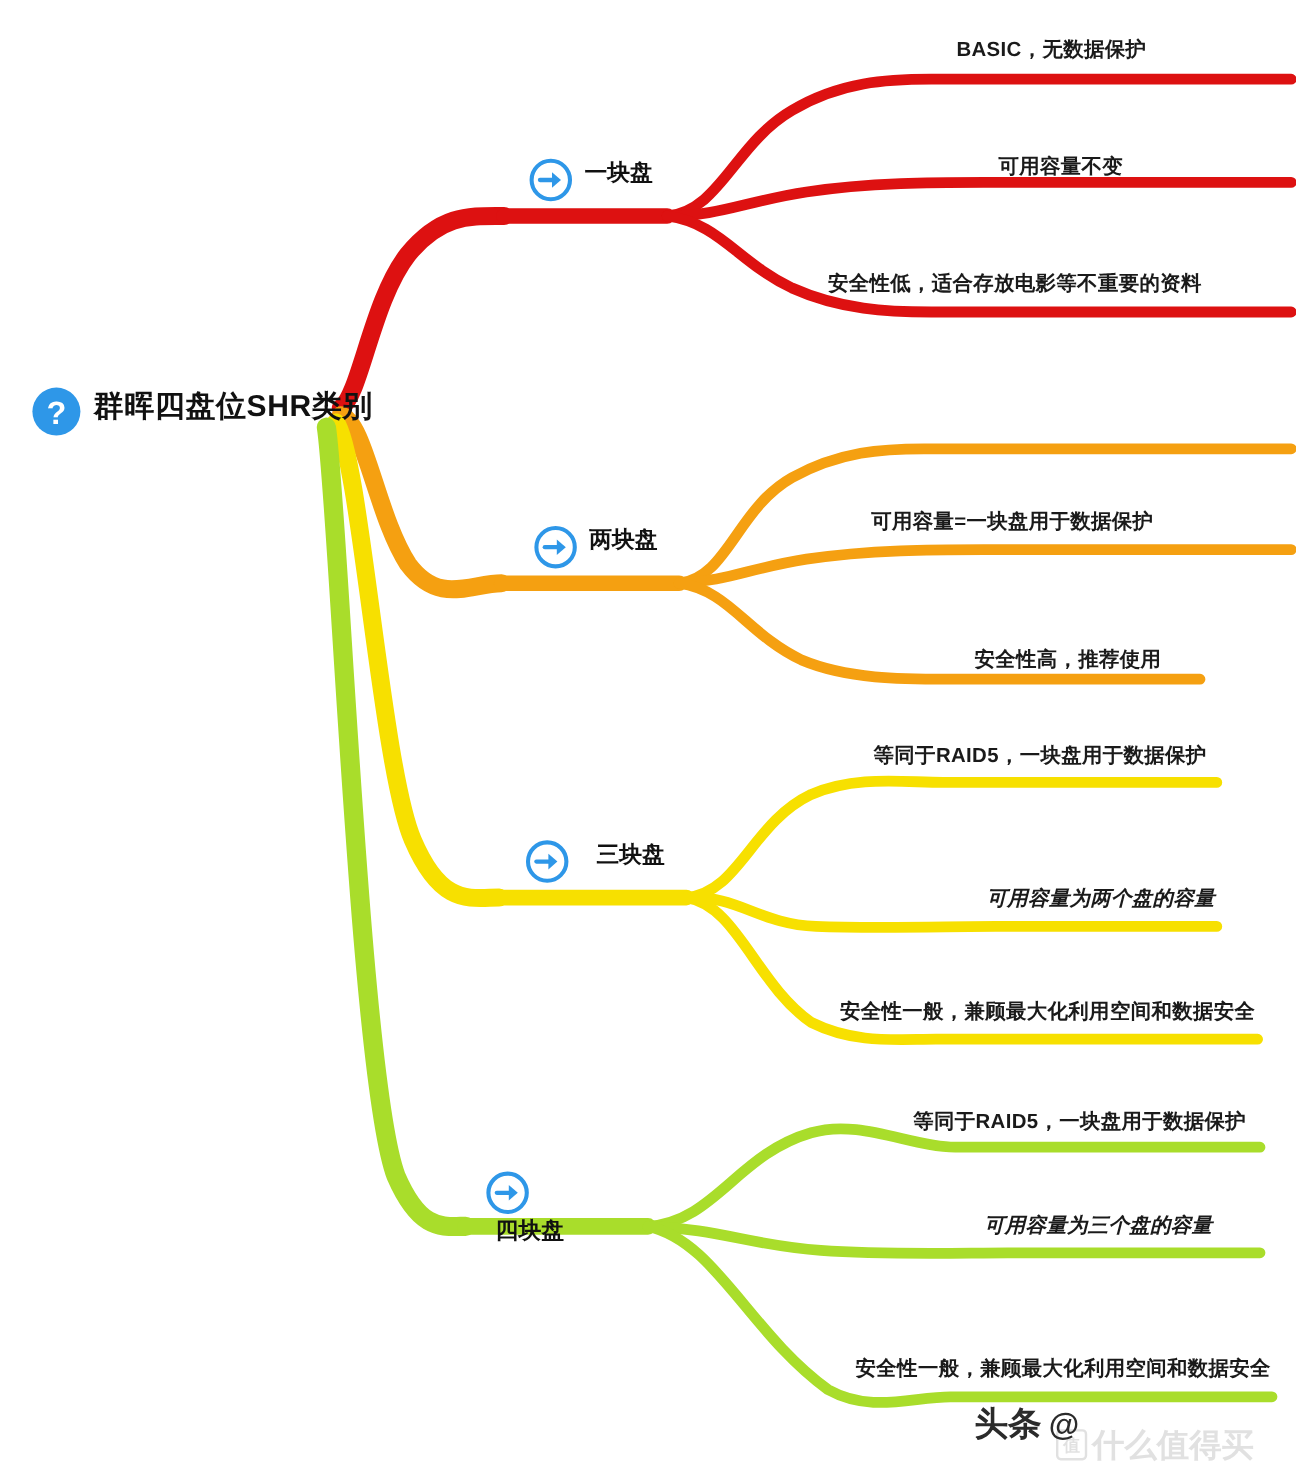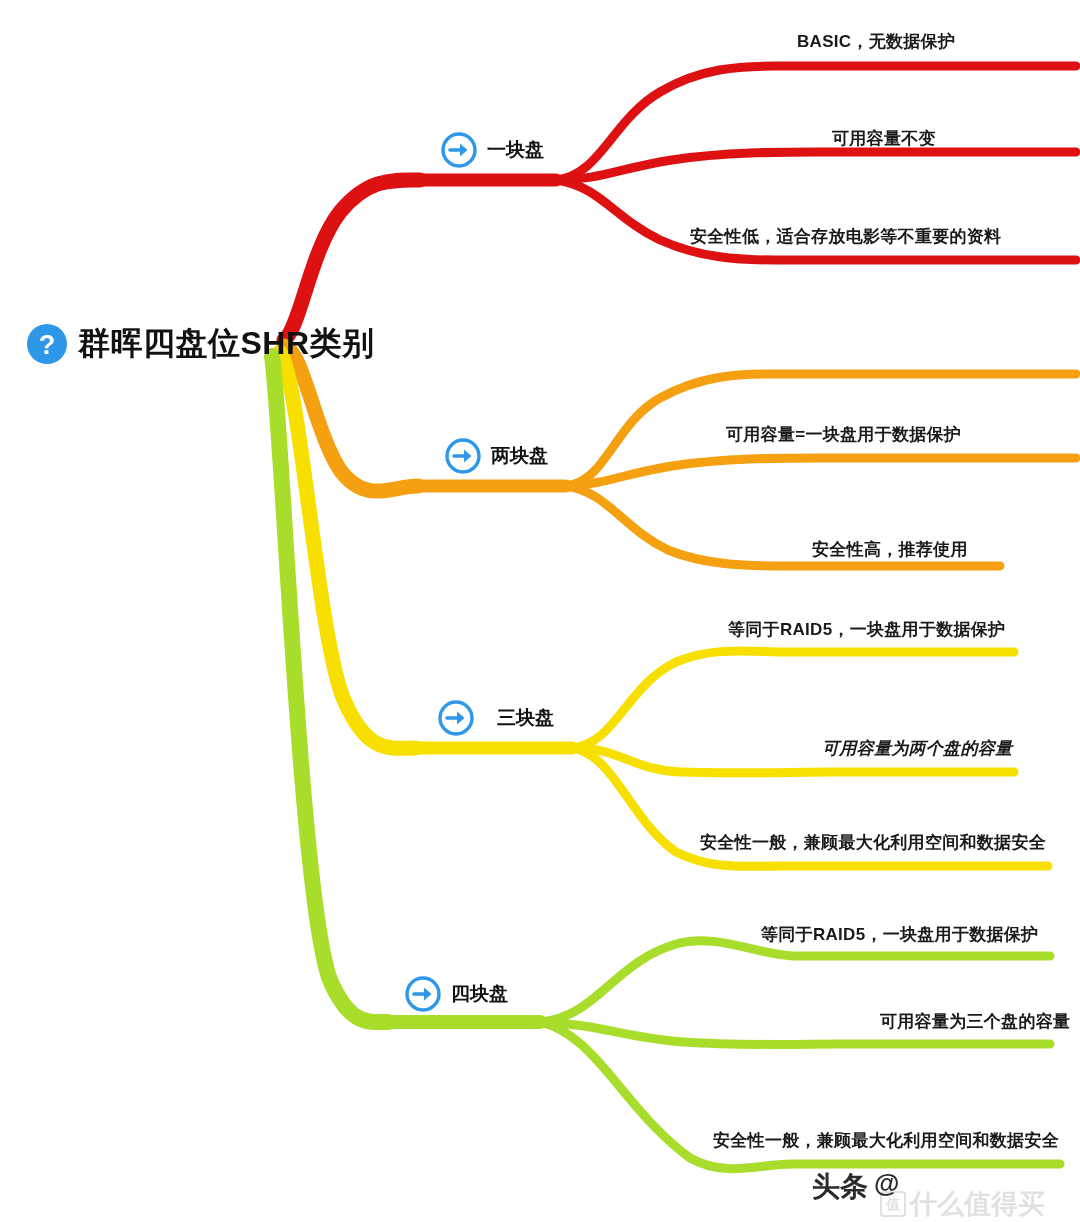--- a/index.html
+++ b/index.html
@@ -20,35 +20,35 @@
   #wires {
     position: absolute;
     left: 0;
     top: 0;
     width: 1080px;
     height: 1222px;
   }
   .node {
     position: absolute;
     display: flex;
-    align-items: center;
+    align-items: flex-start;
     white-space: nowrap;
   }
   
   #root-node {
     left: 26px;
     top: 322px;
   }
   .root-icon {
     width: 42px;
     height: 42px;
     flex: 0 0 42px;
   }
   .root-label {
-    font-size: 32px;
+    font-size: 25px;
     font-weight: bold;
     color: #111111;
     margin-left: 10px;
     letter-spacing: 0.5px;
   }
   
   .branch-node .branch-icon {
     width: 38px;
     height: 38px;
     flex: 0 0 38px;
@@ -71,20 +71,21 @@
   
   #watermark-toutiao {
     position: absolute;
     left: 812px;
     top: 1168px;
     font-size: 28px;
     font-weight: bold;
     color: #2b2b2b;
     white-space: nowrap;
     display: flex;
+    align-items: center;
     gap: 6px;
   }
   #watermark-toutiao .wm-at {
     font-size: 26px;
   }
   #watermark-smzdm {
     position: absolute;
     left: 880px;
     top: 1186px;
     font-size: 27px;
@@ -185,21 +186,21 @@
     <span class="branch-icon">
       <svg viewBox="0 0 38 38" xmlns="http://www.w3.org/2000/svg" width="38" height="38">
         <circle cx="19" cy="19" r="16" fill="#ffffff" stroke="#2E97E8" stroke-width="3.4"></circle>
         <path d="M10,19 L24,19" stroke="#2E97E8" stroke-width="3.6" stroke-linecap="round"></path>
         <path d="M20,12.5 L27.5,19 L20,25.5 Z" fill="#2E97E8"></path>
       </svg>
     </span>
     <span class="branch-label">三块盘</span>
   </div>
 
-  <div class="node branch-node" style="left:404px; top:975px;">
+  <div class="node branch-node" style="left:404px; top:975px;flex-direction:column;">
     <span class="branch-icon">
       <svg viewBox="0 0 38 38" xmlns="http://www.w3.org/2000/svg" width="38" height="38">
         <circle cx="19" cy="19" r="16" fill="#ffffff" stroke="#2E97E8" stroke-width="3.4"></circle>
         <path d="M10,19 L24,19" stroke="#2E97E8" stroke-width="3.6" stroke-linecap="round"></path>
         <path d="M20,12.5 L27.5,19 L20,25.5 Z" fill="#2E97E8"></path>
       </svg>
     </span>
     <span class="branch-label">四块盘</span>
   </div>
 
@@ -208,21 +209,21 @@
   <div class="leaf" style="left:690px; top:225px;">安全性低，适合存放电影等不重要的资料</div>
 
   <div class="leaf" style="left:726px; top:423px;">可用容量=一块盘用于数据保护</div>
   <div class="leaf" style="left:812px; top:538px;">安全性高，推荐使用</div>
 
   <div class="leaf" style="left:728px; top:618px;">等同于RAID5，一块盘用于数据保护</div>
   <div class="leaf" style="left:822px; top:737px;font-style:italic;">可用容量为两个盘的容量</div>
   <div class="leaf" style="left:700px; top:831px;">安全性一般，兼顾最大化利用空间和数据安全</div>
 
   <div class="leaf" style="left:761px; top:923px;">等同于RAID5，一块盘用于数据保护</div>
-  <div class="leaf" style="left:880px; top:1010px;">可用容量为三个盘的容量</div>
+  <div class="leaf" style="left:820px; top:1010px;font-style:italic;">可用容量为三个盘的容量</div>
   <div class="leaf" style="left:713px; top:1129px;">安全性一般，兼顾最大化利用空间和数据安全</div>
 
   <div id="watermark-smzdm">
     <span class="wm-badge">值</span>
     <span>什么值得买</span>
   </div>
 
   <div id="watermark-toutiao">
     <span>头条</span>
     <span class="wm-at">@</span>

